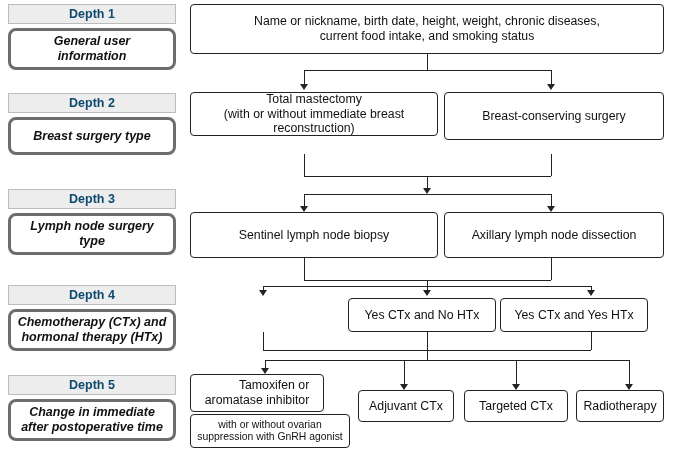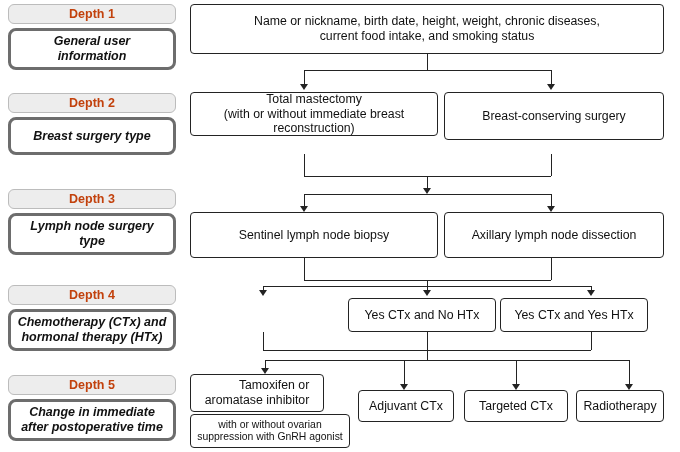--- a/index.html
+++ b/index.html
@@ -26,24 +26,24 @@
   .depth-group { position: absolute; left: 8px; width: 168px; }
 
   .depth-title {
     box-sizing: border-box;
     width: 168px;
     height: 20px;
     line-height: 18px;
     text-align: center;
     font-size: 12.5px;
     font-weight: bold;
-    color: #c2410c;
+    color: #0c4a6e;
     background: #ededed;
     border: 1px solid #bcbcbc;
-    border-radius: 6px;
+    border-radius: 0;
   }
 
   .depth-desc {
     box-sizing: border-box;
     width: 168px;
     margin-top: 4px;
     background: #ffffff;
     border: 3px solid #6d6d6d;
     border-radius: 8px;
     display: flex;

